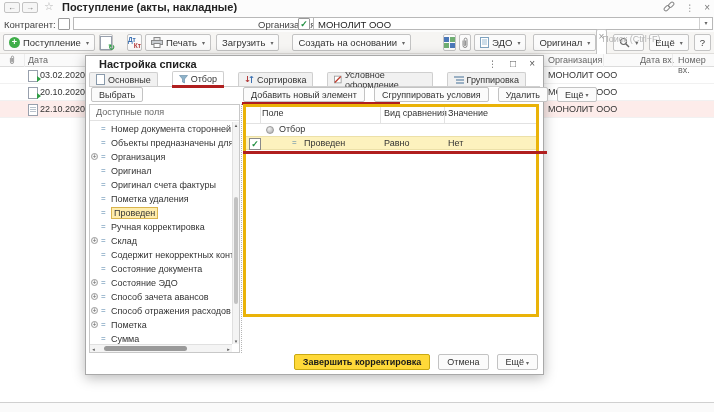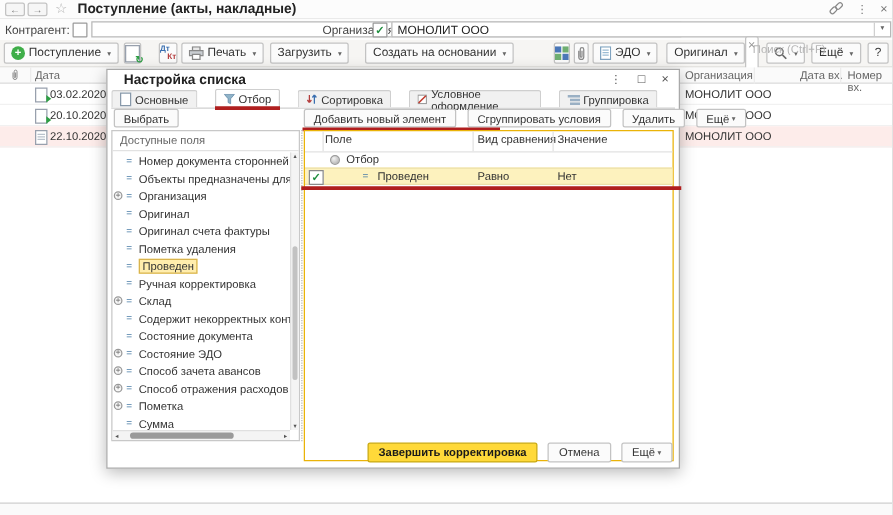--- a/index.html
+++ b/index.html
@@ -99,21 +99,21 @@
   .sarrow{position:absolute;left:0;right:0;height:6px;color:#555;font-size:5px;text-align:center;line-height:6px;}
   .sarrow.up{top:0;} .sarrow.dn{bottom:0;}
   .sarrow.up::before{content:"\25B4";} .sarrow.dn::before{content:"\25BE";}
   .hscroll{position:absolute;left:0;right:7px;bottom:0;height:8px;background:#f4f4f4;border-top:1px solid #e0e0e0;box-sizing:border-box;}
   .hscroll .thumb{position:absolute;top:1px;height:5px;left:10%;width:58%;background:#9a9a9a;border-radius:3px;}
   .harrow{position:absolute;top:0;width:7px;color:#555;font-size:5px;line-height:8px;text-align:center;}
   .harrow.l{left:0;} .harrow.r{right:0;}
   .harrow.l::before{content:"\25C2";} .harrow.r::before{content:"\25B8";}
   .splitter{position:absolute;left:155px;top:48px;height:249px;width:0;border-left:1px dotted #b5b5b5;}
   
-  .fpanel{position:absolute;left:157px;right:4px;top:48px;height:265px;border:1px solid #eab308;box-sizing:border-box;background:#fff;}
+  .fpanel{position:absolute;left:157px;right:4px;top:48px;height:213px;border:3px solid #eab308;box-sizing:border-box;background:#fff;}
   .fphead{position:absolute;left:0;right:0;top:0;height:16px;border-bottom:1px solid #e2e2e2;color:#666;font-size:9px;}
   .colsep{position:absolute;top:0;height:16px;width:1px;background:#e2e2e2;}
   .grow{position:absolute;left:0;right:0;top:17px;height:12px;}
   .sphere{position:absolute;left:20px;top:2px;width:8px;height:8px;border-radius:50%;
           background:radial-gradient(circle at 35% 30%,#f3f3f3,#a9a9a9);border:1px solid #9a9a9a;box-sizing:border-box;}
   .yrow{position:absolute;left:0;right:0;top:29px;height:14px;background:#fdf2be;
         border-top:1px solid #ece0a8;border-bottom:1px solid #ece0a8;box-sizing:border-box;}
   .yrow .rcb{position:absolute;left:3px;top:1px;width:10px;height:10px;border:1px solid #8a8a8a;background:#fff;
              font-size:9px;line-height:10px;text-align:center;color:#1e8e3e;font-weight:bold;}
   .yrow .rcb::before{content:"\2713";}

